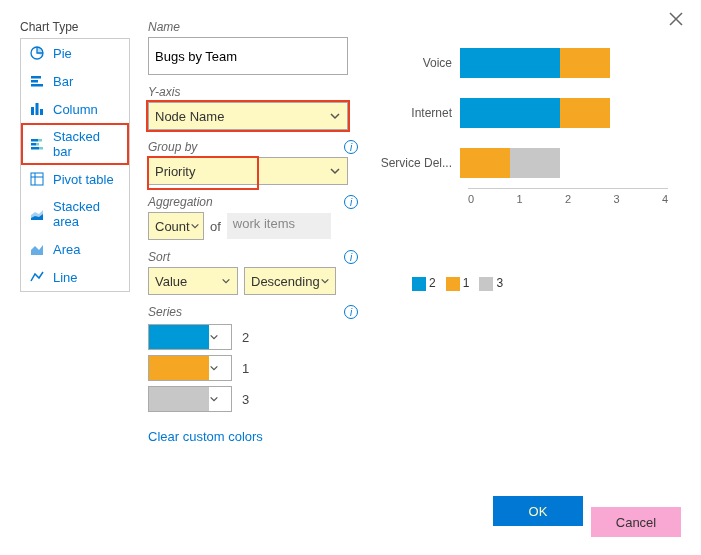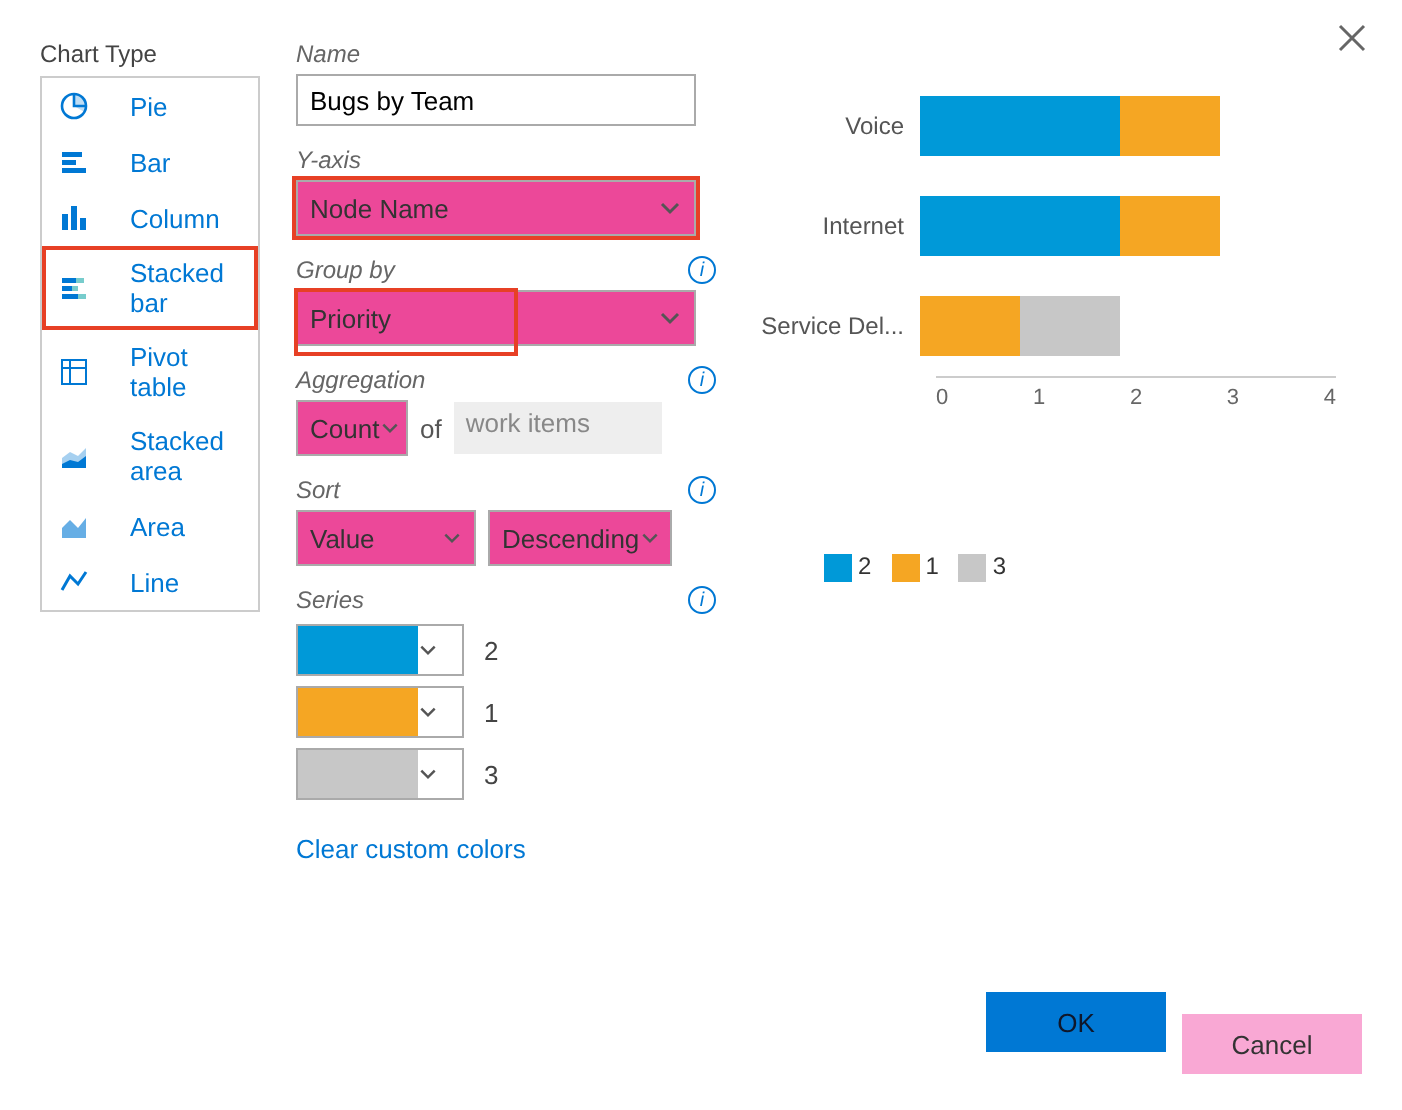--- a/index.html
+++ b/index.html
@@ -3,28 +3,28 @@
 <meta charset="utf-8">
 <style>
   * { box-sizing: border-box; font-family: "Segoe UI", Arial, sans-serif; }
   body { margin: 0; background: #fff; width: 701px; height: 555px; position: relative; color: #333; }
   .dialog { padding: 20px 20px 20px 20px; }
   .title { font-size: 20px; font-weight: 300; margin: 4px 0 20px 0; }
   .close { position: absolute; top: 12px; right: 18px; cursor: pointer; color: #666; }
   .body { display: flex; gap: 18px; }
   .section-label { font-size: 12px; color: #444; margin-bottom: 4px; }
   .chart-type-list { border: 1px solid #ccc; width: 110px; padding: 0; }
-  .ct-item { display: flex; align-items: center; gap: 20px; padding: 6px 8px; font-size: 13px; color: #0078d4; cursor: pointer; }
+  .ct-item { display: flex; align-items: center; gap: 8px; padding: 6px 8px; font-size: 13px; color: #0078d4; cursor: pointer; }
   .ct-item.selected { outline: 2px solid #e74025; outline-offset: -2px; }
   .ct-icon { width: 16px; height: 16px; flex: 0 0 16px; }
   .form-col { width: 210px; }
   .field-label { font-size: 12px; color: #666; margin: 10px 0 3px 0; display: flex; align-items: center; justify-content: space-between; font-style: italic; }
   .info-icon { width: 14px; height: 14px; border: 1px solid #0078d4; border-radius: 50%; color: #0078d4; font-size: 10px; display: inline-flex; align-items: center; justify-content: center; cursor: pointer; }
-  .text-input { width: 200px; height: 26px; border: 1px solid #aaa; padding: 2px 6px; font-size: 13px; }
-  .select { width: 200px; height: 28px; border: 1px solid #aaa; padding: 2px 6px; font-size: 13px; background: #ec4899; display: flex; align-items: center; justify-content: space-between; cursor: pointer; }
+  .text-input { width: 200px; height: 38px; border: 1px solid #aaa; padding: 2px 6px; font-size: 13px; }
+  .select { width: 200px; height: 28px; border: 1px solid #aaa; padding: 2px 6px; font-size: 13px; background: #fef9c3; display: flex; align-items: center; justify-content: space-between; cursor: pointer; }
   .select.small { width: 56px; }
   .select.mid { width: 90px; }
   .select.mid2 { width: 92px; }
   .chev { color: #555; }
   .hl { outline: 2px solid #e74025; outline-offset: 0px; }
   .hl-partial { position: relative; }
   .hl-partial::after { content:""; position:absolute; left:-2px; top:-2px; height: calc(100% + 4px); width: 108px; border:2px solid #e74025; pointer-events:none; }
   .agg-row { display: flex; align-items: center; gap: 6px; }
   .agg-of { font-size: 13px; color: #555; }
   .agg-wi { background: #eee; color: #888; height: 26px; padding: 3px 6px; font-size: 13px; width: 104px; }
@@ -39,21 +39,21 @@
   .chart { position: relative; height: 220px; width: 290px; margin-left: 4px; }
   .chart-row { display: flex; align-items: center; height: 50px; }
   .cat-label { width: 80px; text-align: right; font-size: 12px; color: #555; padding-right: 8px; white-space: nowrap; overflow: hidden; text-overflow: ellipsis; }
   .bar-area { flex: 1; height: 30px; display: flex; }
   .bar-seg { height: 100%; }
   .axis { margin-left: 88px; border-top: 1px solid #ccc; display: flex; justify-content: space-between; font-size: 11px; color: #666; padding-top: 4px; width: 200px; }
   .legend { display: flex; gap: 10px; margin: 18px 0 0 36px; font-size: 12px; align-items: center; }
   .legend .sw { width: 14px; height: 14px; display: inline-block; margin-right: 3px; vertical-align: middle; }
   .footer { position: absolute; right: 20px; bottom: 18px; display: flex; gap: 8px; }
   .btn { height: 30px; min-width: 90px; border: none; font-size: 13px; cursor: pointer; }
-  .btn-primary { background: #0078d4; color: #0f172a; }
+  .btn-primary { background: #0078d4; color: #fef9c3; }
   .btn-secondary { background: #f9a8d4; color: #333; margin-top: 11px; }
   svg { display: block; }
 </style>
 </head>
 <body>
 
 <div class="dialog">
   <div class="close">
     <svg width="14" height="14" viewBox="0 0 14 14">
         <path d="M1 1 L13 13 M13 1 L1 13" stroke="#666" stroke-width="1.5"></path>

